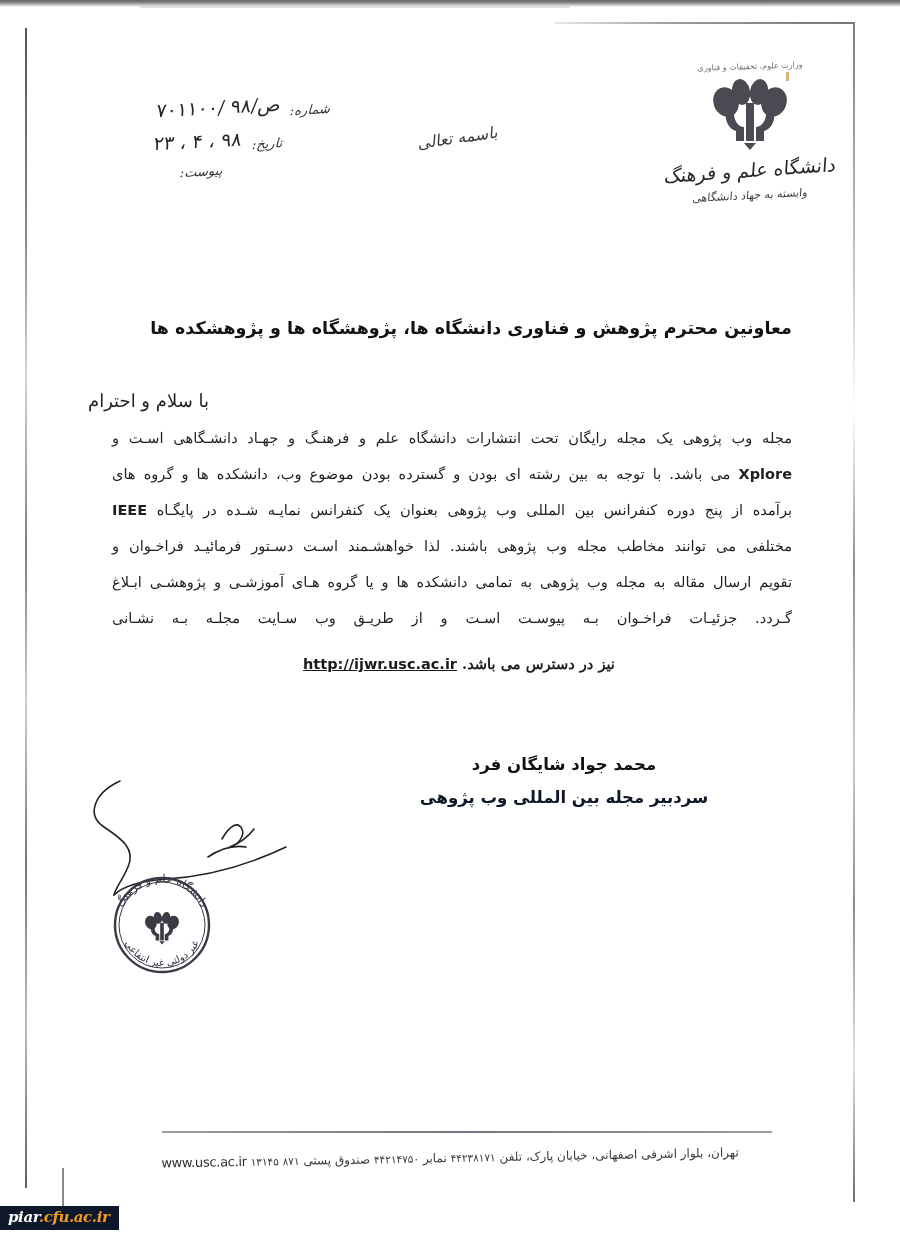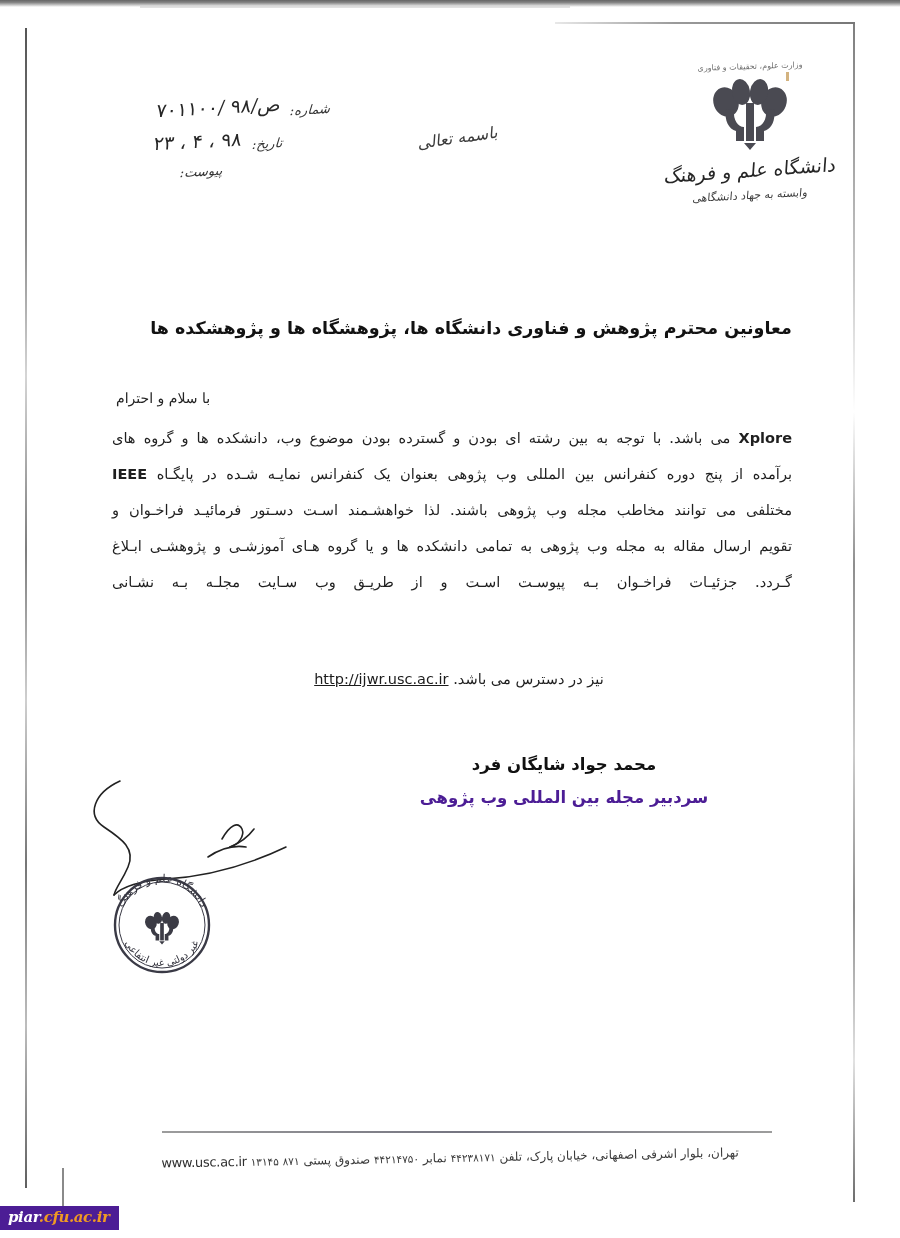--- a/index.html
+++ b/index.html
@@ -162,26 +162,26 @@
     font-size: 17.5px;
     color: #121212;
     direction: rtl;
     letter-spacing: -.3px;
   }
   .salutation {
     position: absolute;
     top: 390px;
     left: 0;
     width: 900px;
-    padding-left: 116px;
+    padding-left: 88px;
     box-sizing: border-box;
     text-align: left;
     direction: rtl;
     font-family: "DejaVu Serif", "Liberation Serif", serif;
-    font-size: 14px;
+    font-size: 18px;
     color: #232323;
   }
   .body-text {
     position: absolute;
     top: 420px;
     left: 112px;
     width: 680px;
     direction: rtl;
     text-align: justify;
     text-align-last: justify;
@@ -190,28 +190,29 @@
     line-height: 36px;
     color: #1f1f1f;
   }
   .body-text .lat {
     font-family: "DejaVu Sans", "Liberation Sans", sans-serif;
     font-weight: bold;
     font-size: 14.5px;
   }
   .url-line {
     position: absolute;
-    top: 670px;
+    top: 655px;
     left: 112px;
     width: 680px;
     direction: rtl;
     text-align: center;
     font-family: "DejaVu Serif", "Liberation Serif", serif;
     font-size: 14.6px;
     color: #1f1f1f;
+    font-weight: bold;
   }
   .url-link {
     font-family: "DejaVu Sans", "Liberation Sans", sans-serif;
     font-size: 14.5px;
     text-decoration: underline;
     color: #1b1b1b;
     direction: ltr;
     display: inline-block;
     margin-left: 14px;
   }
@@ -231,21 +232,21 @@
     font-family: "DejaVu Sans", "Liberation Sans", sans-serif;
     font-weight: bold;
     font-size: 16.5px;
     color: #111;
     letter-spacing: -.3px;
   }
   .sig-title {
     font-family: "DejaVu Sans", "Liberation Sans", sans-serif;
     font-weight: bold;
     font-size: 16.5px;
-    color: #4c1d95;
+    color: #0f172a;
     margin-top: 14px;
     letter-spacing: -.3px;
   }
   .handsign {
     position: absolute;
     top: 775px;
     left: 70px;
     width: 280px;
     height: 130px;
     pointer-events: none;
@@ -293,21 +294,21 @@
     font-family: "DejaVu Serif", "Liberation Serif", serif;
     font-size: 10.5px;
     letter-spacing: 0;
   }
 
   
   .watermark {
     position: absolute;
     bottom: 8px;
     left: 0px;
-    background: #4c1d95;
+    background: #0f172a;
     padding: 4px 10px 5px 8px;
     font-family: "DejaVu Serif", "Liberation Serif", serif;
     font-style: italic;
     font-weight: bold;
     font-size: 15px;
     line-height: 1;
     letter-spacing: -.4px;
     direction: ltr;
   }
   .watermark .w1 { color: #ffffff; }
@@ -366,20 +367,21 @@
     </svg>
     <div class="uni-name">دانشگاه علم و فرهنگ</div>
     <div class="uni-sub">وابسته به جهاد دانشگاهی</div>
   </div>
 
   <div class="addressee">معاونین محترم پژوهش و فناوری دانشگاه ها، پژوهشگاه ها و پژوهشکده ها</div>
 
   <div class="salutation">با سلام و احترام</div>
 
   <div class="body-text">
+    <div>مجله وب پژوهی یک مجله رایگان تحت انتشارات دانشگاه علم و فرهنـگ و جهـاد دانشـگاهی اسـت و</div>
     <div style="text-align:justify;">
       <span class="lat">Xplore</span>
       <span>می باشد. با توجه به بین رشته ای بودن و گسترده بودن موضوع وب، دانشکده ها و گروه های</span>
     </div>
     <div style="text-align:justify;">
       <span>برآمده از پنج دوره کنفرانس بین المللی وب پژوهی بعنوان یک کنفرانس نمایـه شـده در پایگـاه</span>
       <span class="lat">IEEE</span>
     </div>
     <div>مختلفی می توانند مخاطب مجله وب پژوهی باشند. لذا خواهشـمند اسـت  دسـتور فرمائیـد فراخـوان و</div>
     <div>تقویم ارسال مقاله به مجله وب پژوهی به تمامی دانشکده ها و یا گروه هـای آموزشـی و پژوهشـی ابـلاغ</div>

